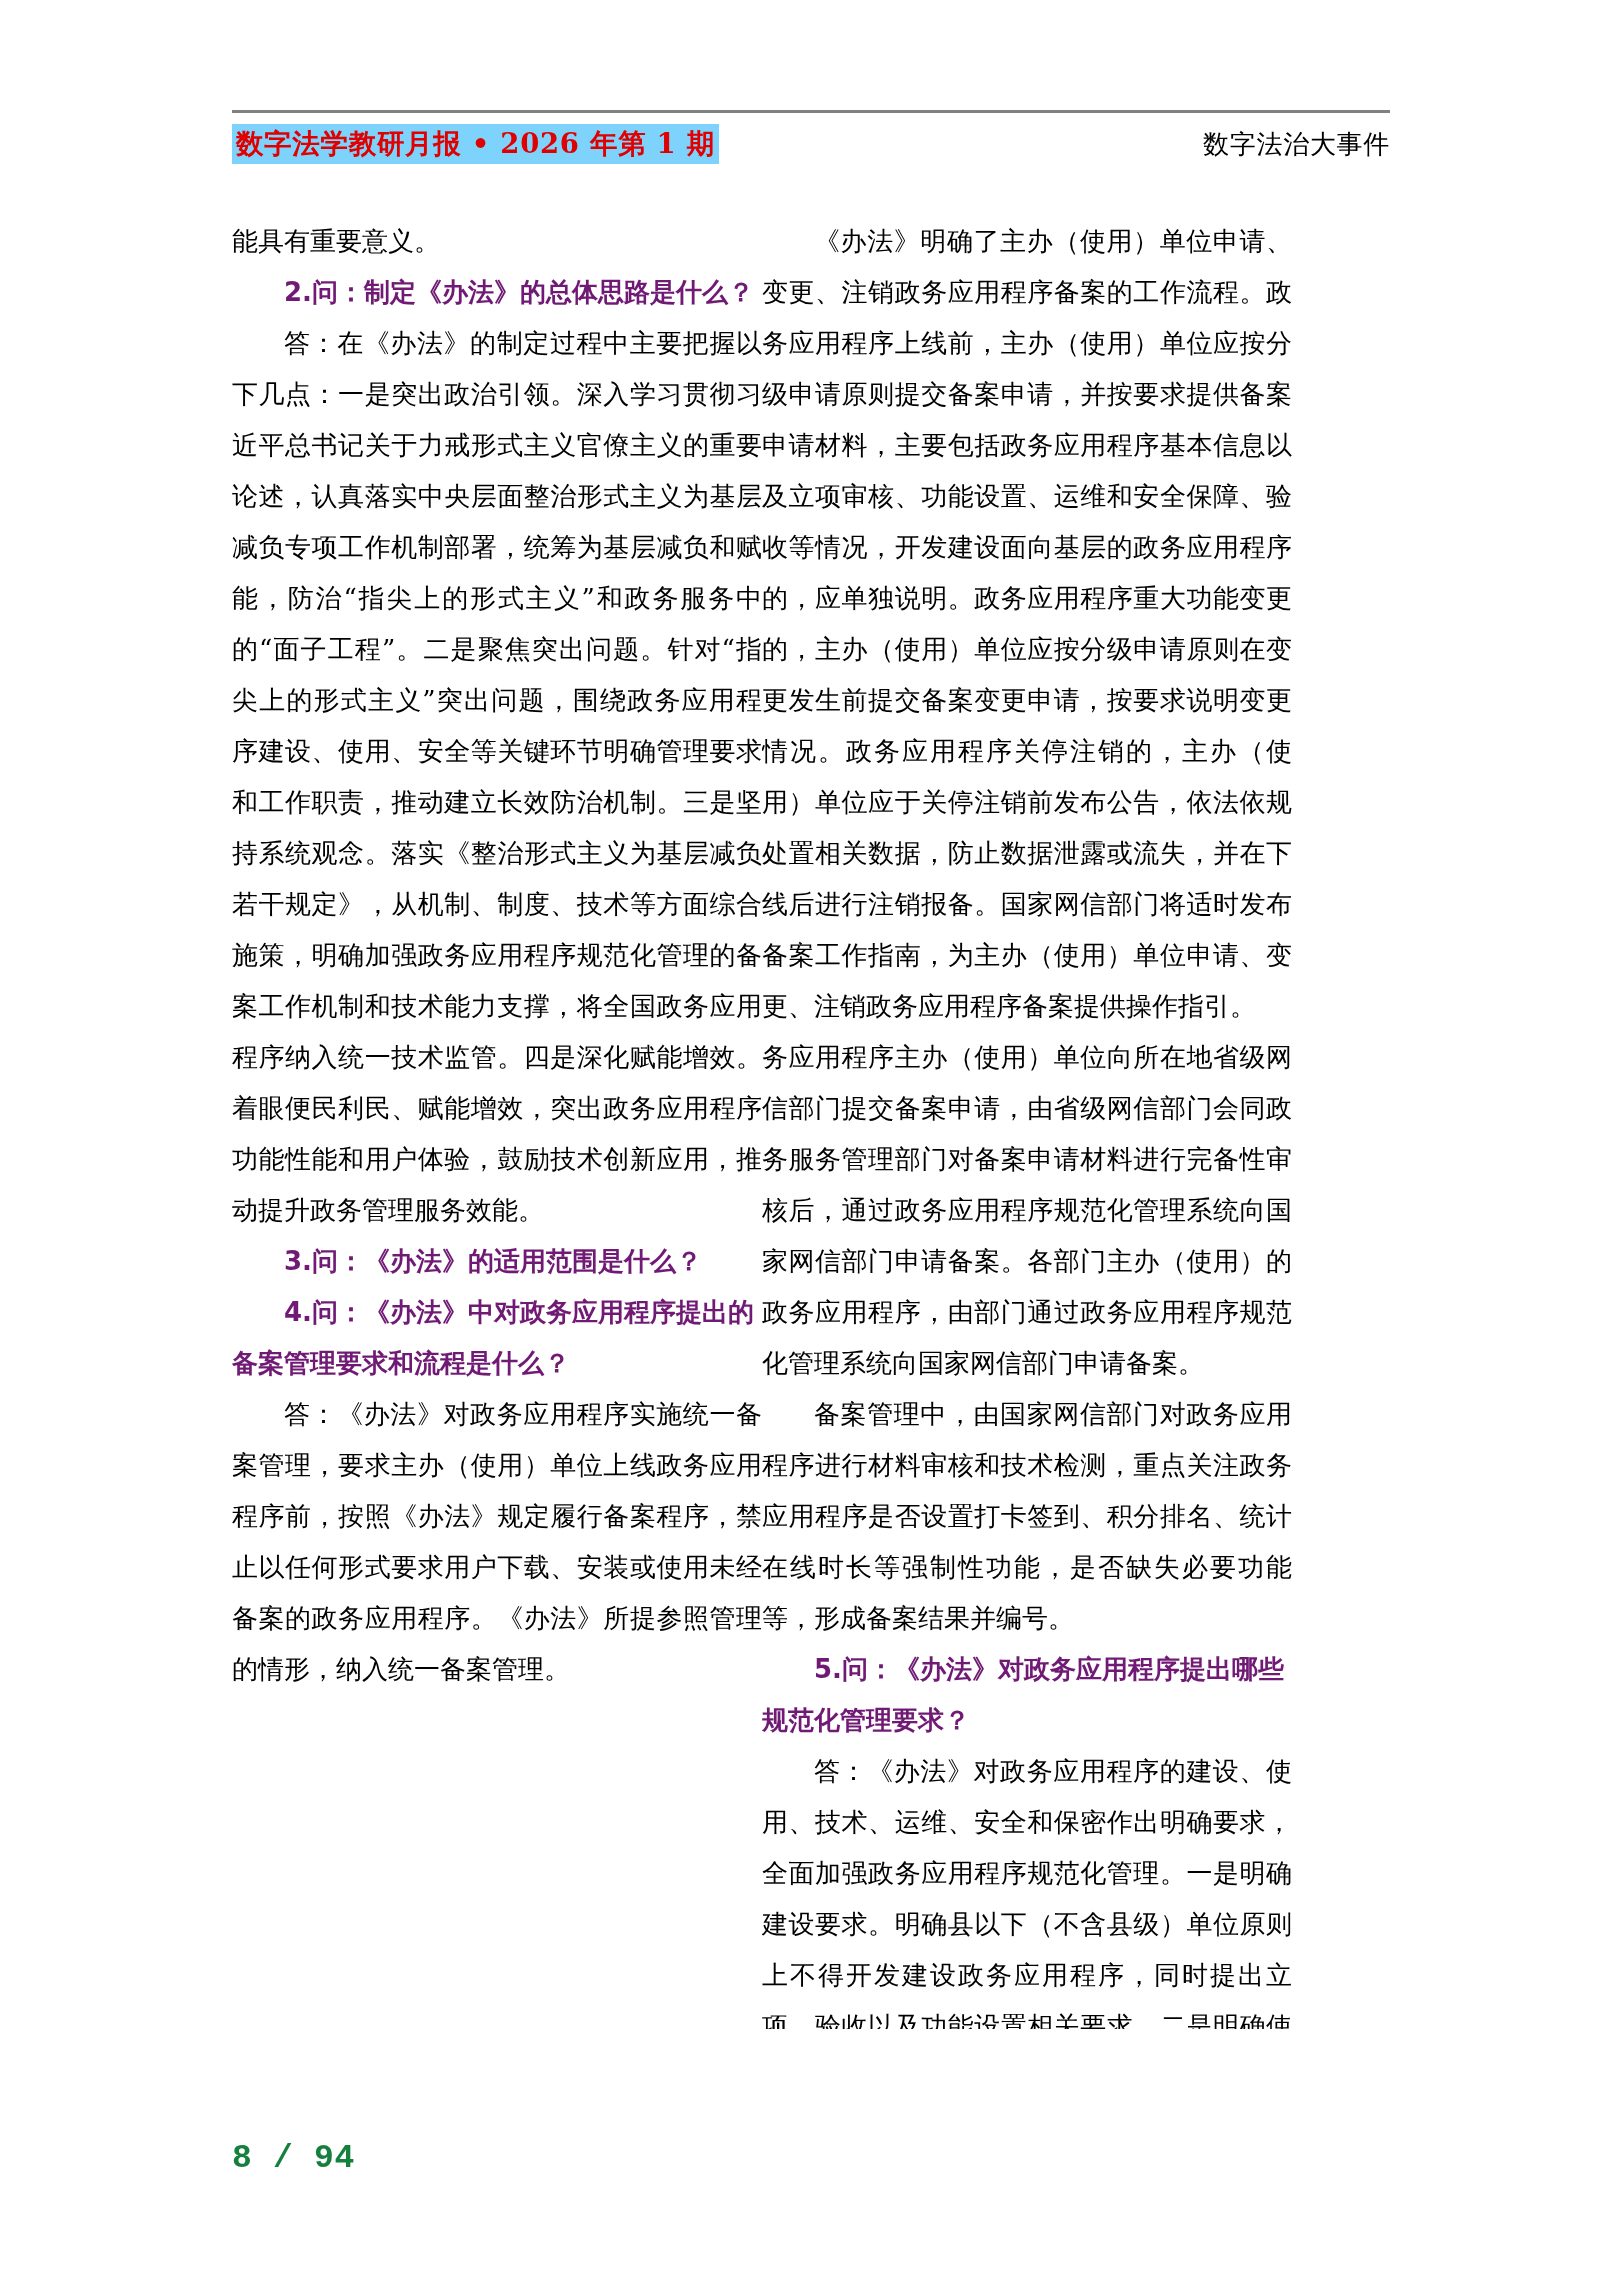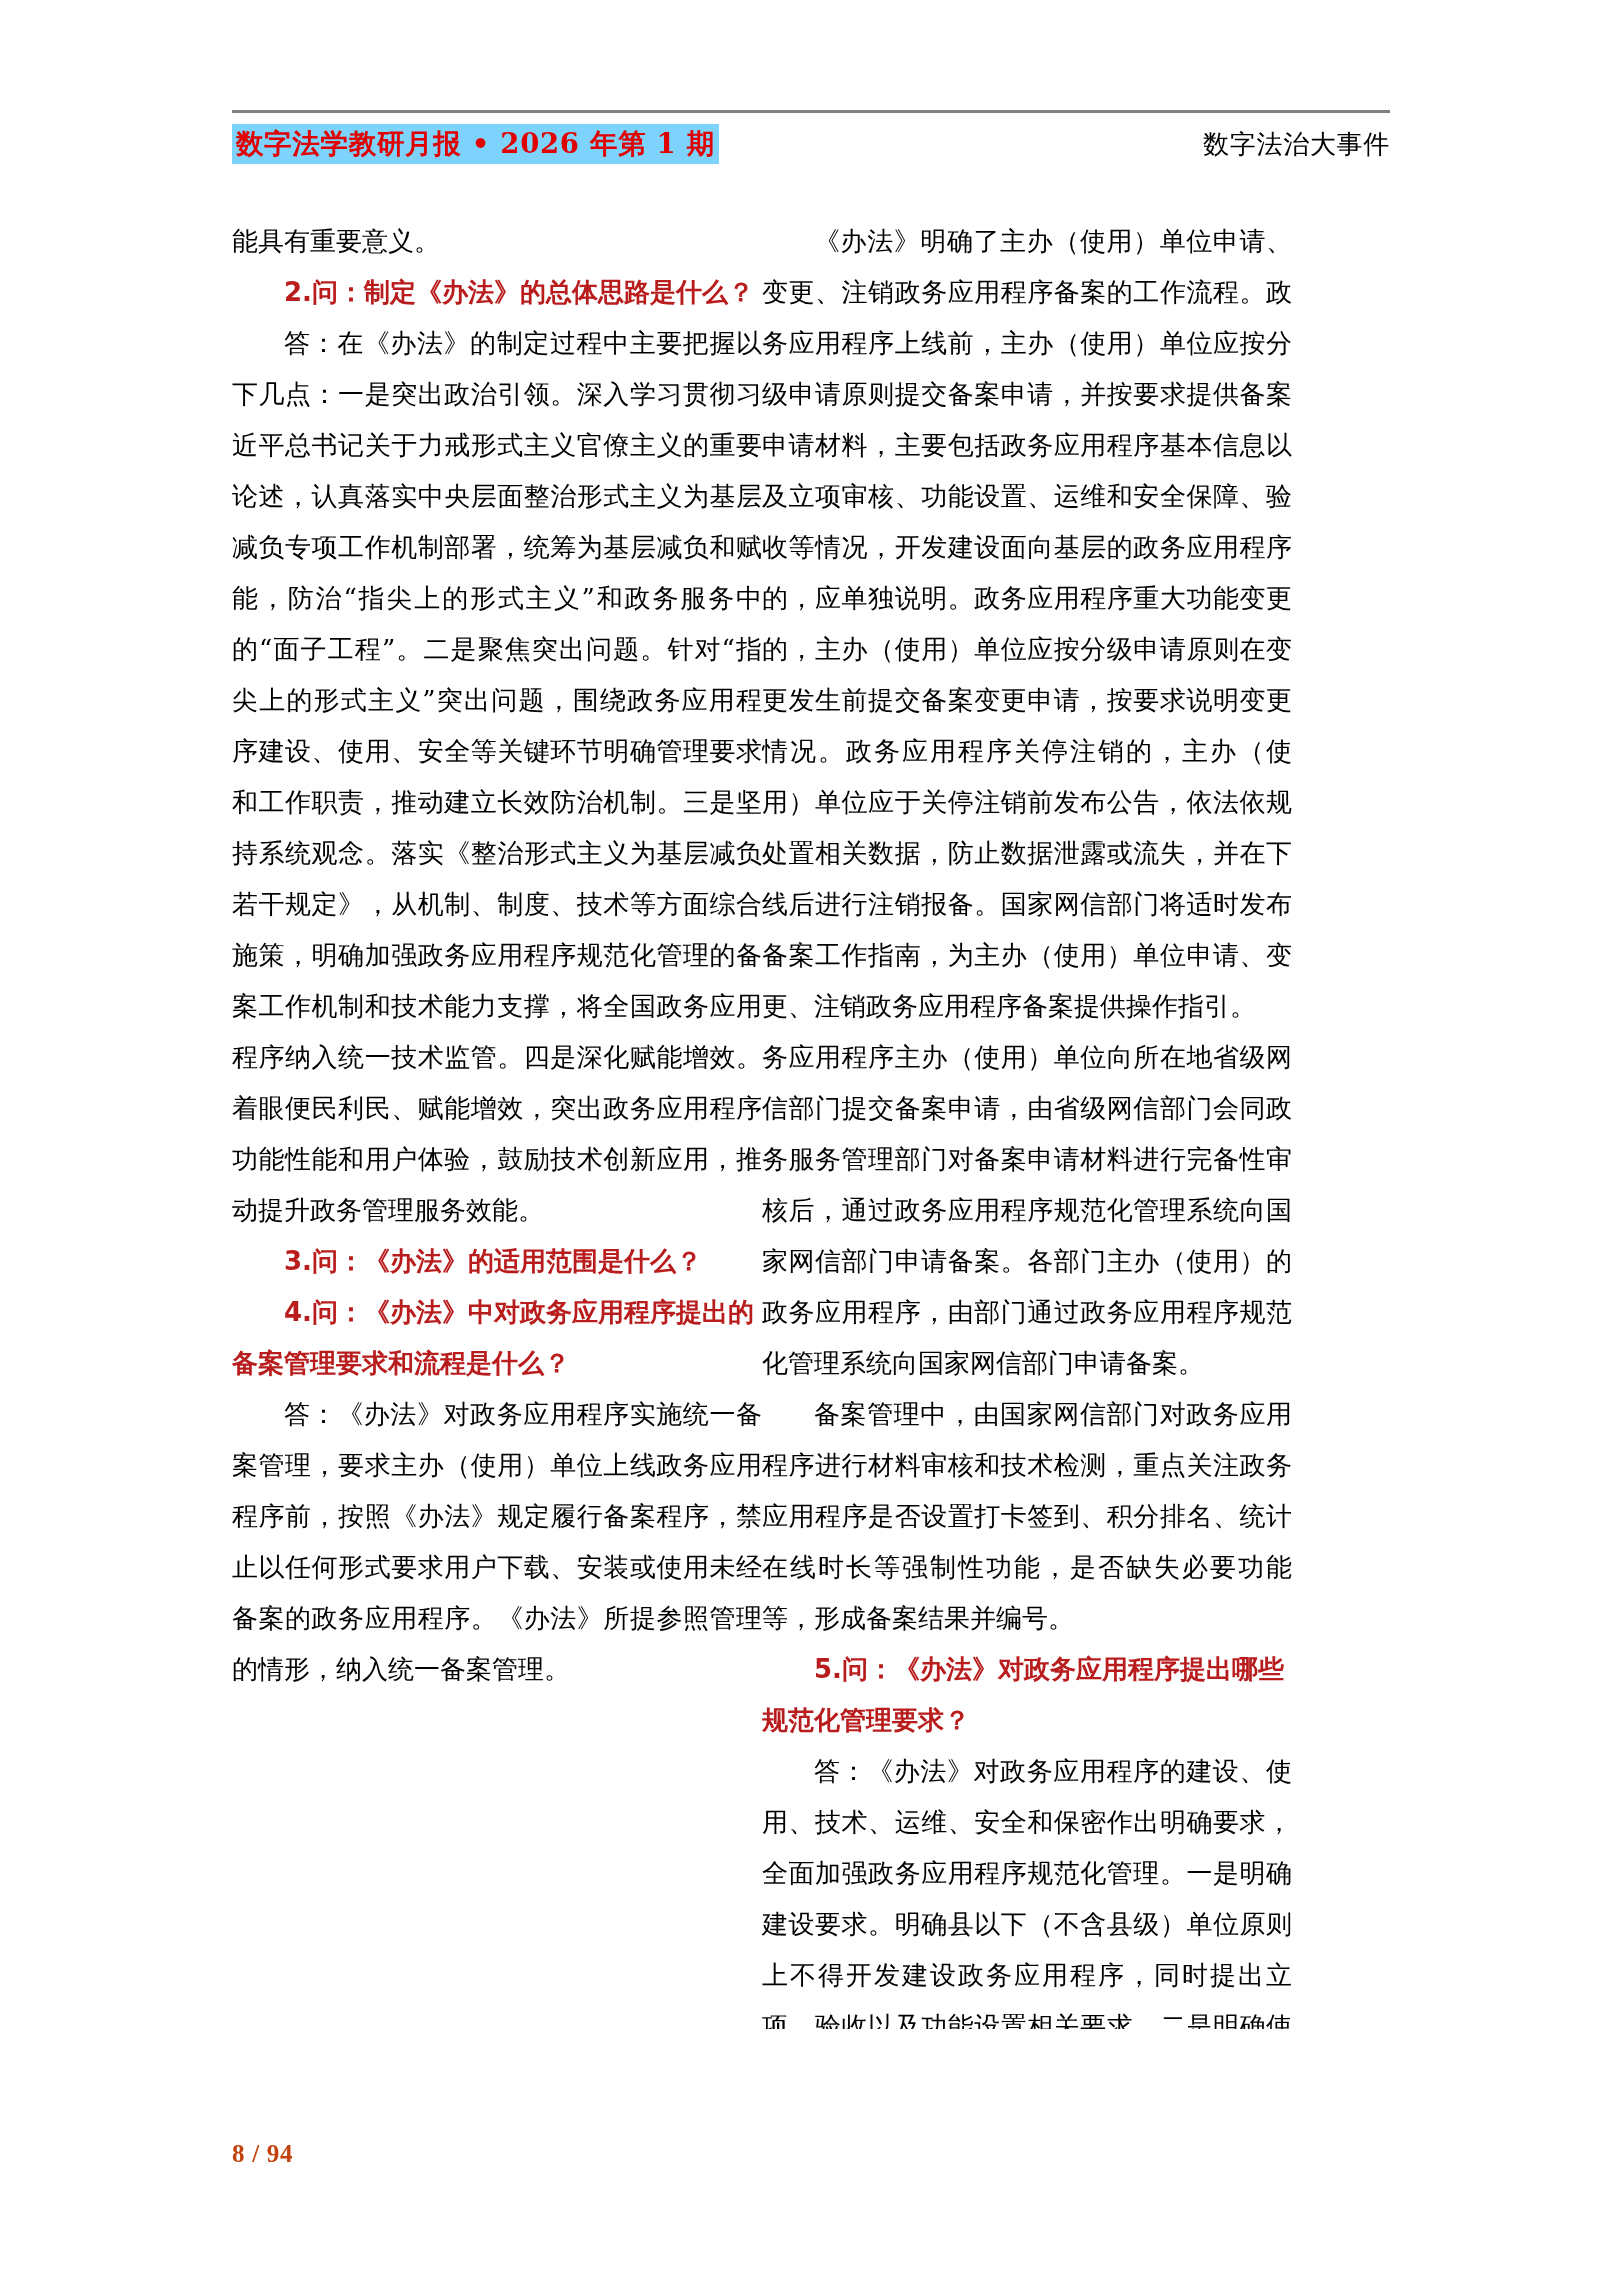--- a/index.html
+++ b/index.html
@@ -101,38 +101,38 @@
   }
   p.para.noindent {
     text-indent: 0;
   }
   p.qhead {
     margin: 0;
     font-family: "DejaVu Sans", sans-serif;
     font-size: 26px;
     font-weight: bold;
     line-height: 51px;
-    color: #b91c1c;
+    color: #701a75;
     text-align: left;
     text-indent: 52px;
     word-break: break-all;
   }
 
   
   .footer {
     position: absolute;
     left: 232px;
     top: 2140px;
     width: 1158px;
   }
   .pagenum {
-    font-family: Liberation Serif, serif;
-    font-size: 25px;
+    font-family: Liberation Mono, monospace;
+    font-size: 33px;
     font-weight: bold;
-    color: #c2410c;
+    color: #15803d;
     letter-spacing: 0.7px;
   }
 </style>
 </head>
 <body>
 
 <div class="page">
 
   <div class="header">
     <div class="header-rule"></div>

